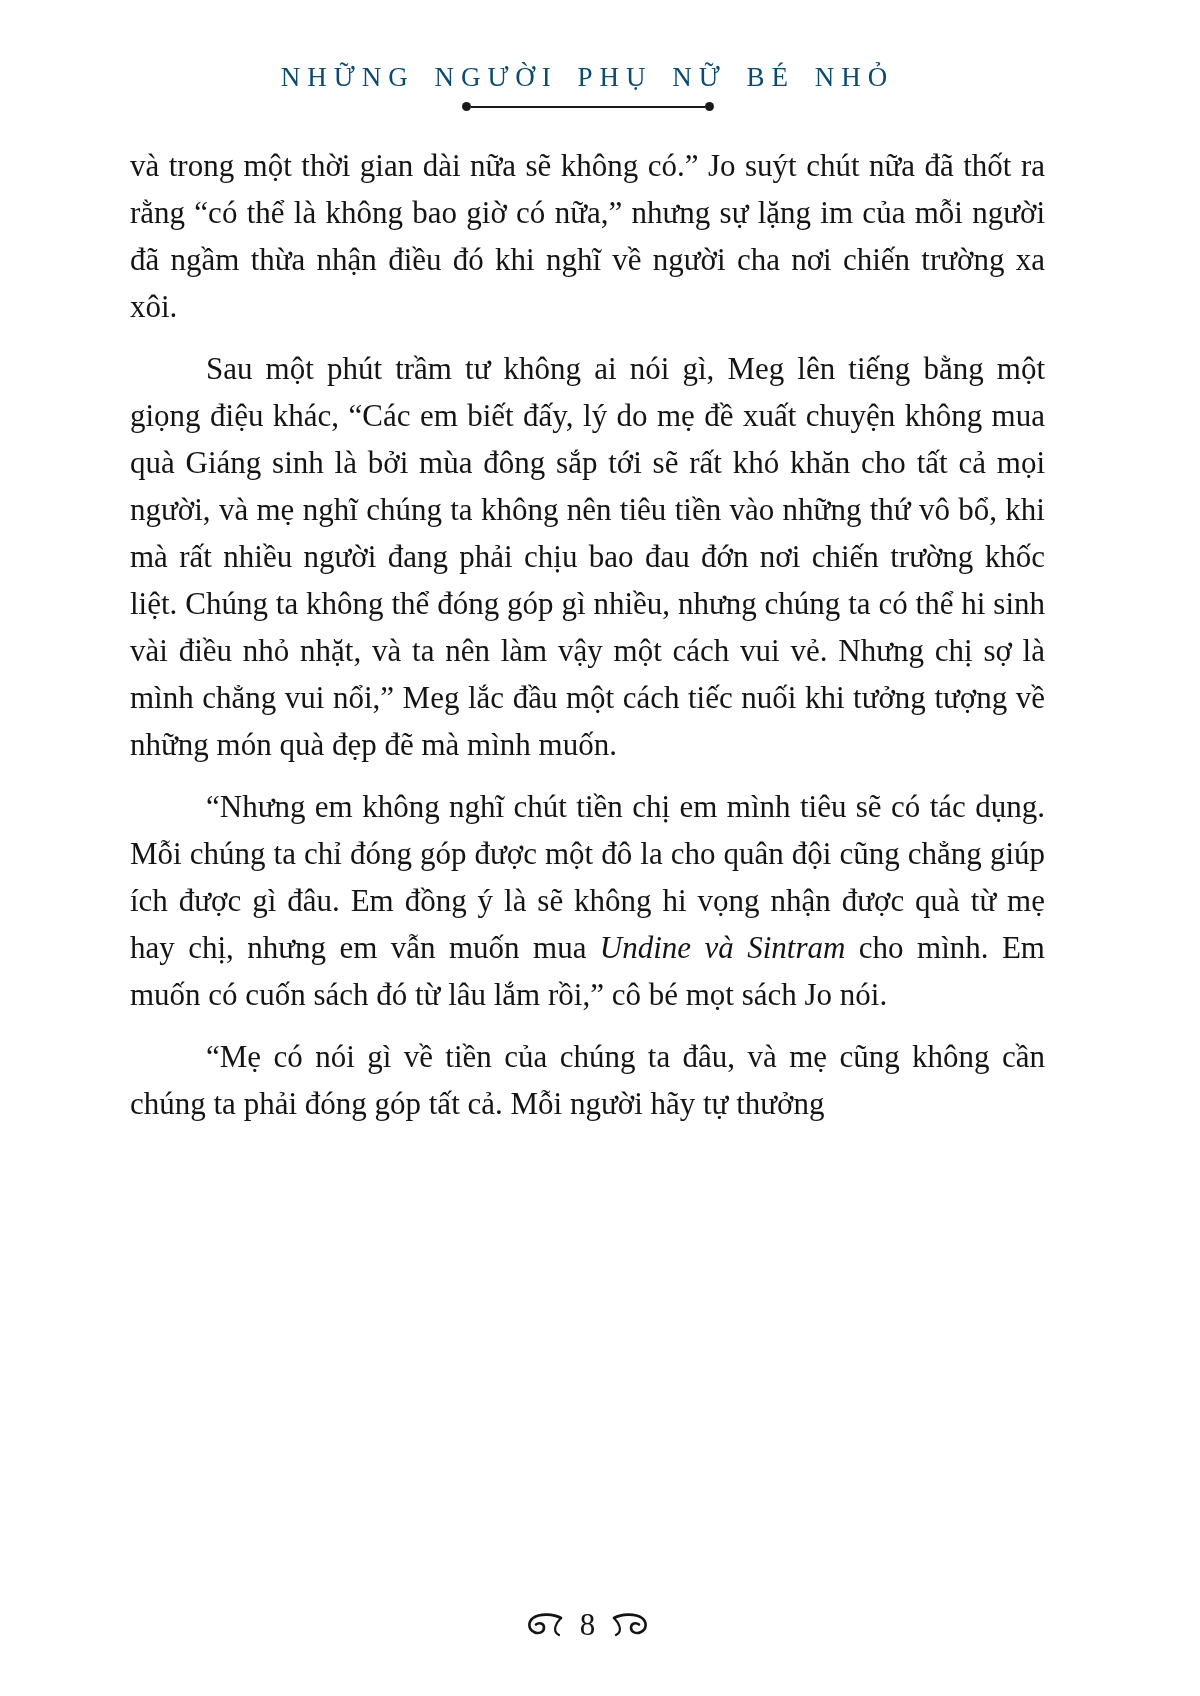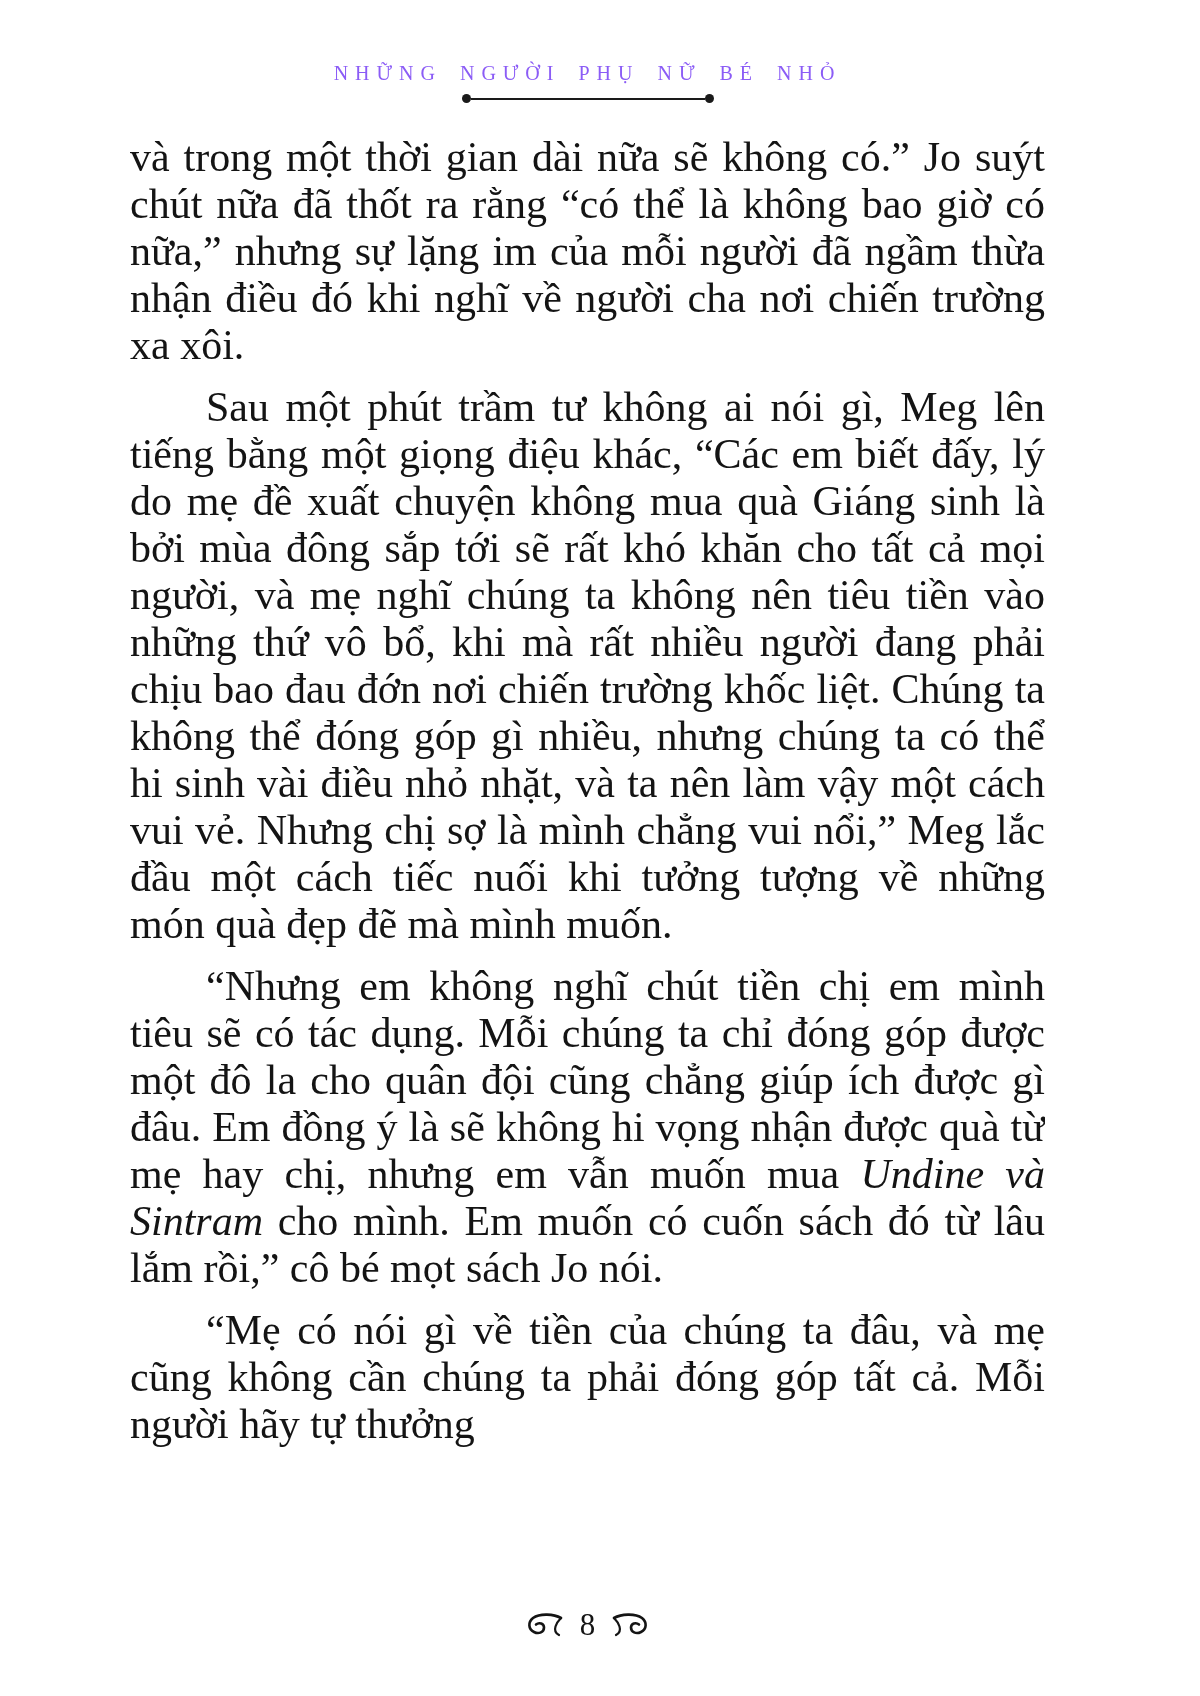--- a/index.html
+++ b/index.html
@@ -17,24 +17,24 @@
     padding: 62px 155px 0 130px;
     font-family: "Liberation Serif", "DejaVu Serif", serif;
     color: #141414;
     overflow: hidden;
   }
   
   .running-header {
     text-align: center;
   }
   .header-title {
-    font-size: 20px;
+    font-size: 27px;
     letter-spacing: 7px;
     word-spacing: 6px;
-    color: #8b5cf6;
+    color: #0c4a6e;
     white-space: nowrap;
   }
   .header-rule {
     width: 252px;
     margin: 9px auto 0;
     display: flex;
     align-items: center;
   }
   .header-rule .end-dot {
     width: 9px;
@@ -44,21 +44,21 @@
     flex: 0 0 auto;
   }
   .header-rule .rule-line {
     flex: 1 1 auto;
     height: 2px;
     background: #1a1a1a;
   }
   
   .page-body {
     margin-top: 31px;
-    font-size: 42px;
+    font-size: 31px;
     line-height: 47px;
     text-align: justify;
     max-height: 1410px;
     overflow: hidden;
   }
   .page-body p {
     margin: 0 0 15px 0;
     text-indent: 76px;
   }
   .page-body p.continuation {

